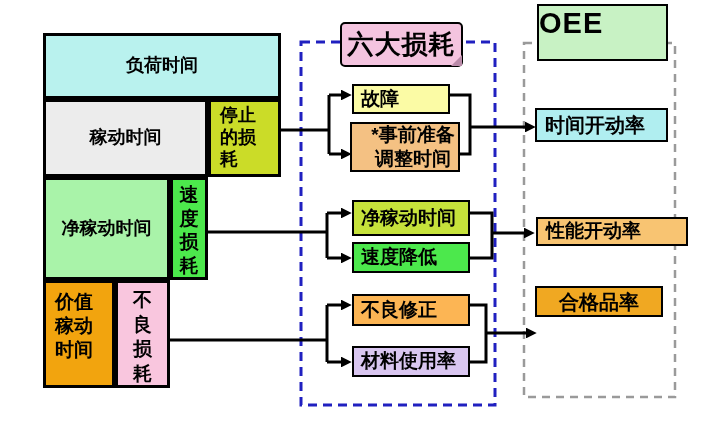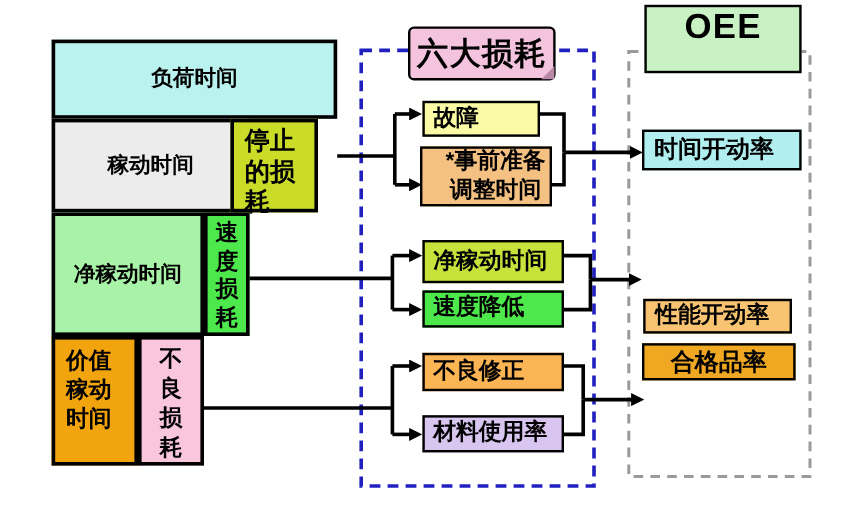--- a/index.html
+++ b/index.html
@@ -35,22 +35,22 @@
     display: flex;
     align-items: center;
     justify-content: center;
     text-align: center;
   }
   
   .lbl-big { font-size: 18px; }
 
   .b-load      { left: 43px;  top: 33px;  width: 238px; height: 66px;  border-width: 3px; }
   .b-oper      { left: 43px;  top: 99px;  width: 165px; height: 78px;  border-width: 3px; }
-  .b-stoploss  { left: 192px; top: 99px;  width: 73px;  height: 78px;  border-width: 3px;
-                 font-size: 21px; padding: 3px 0 0 9px; line-height: 1.22; }
+  .b-stoploss  { left: 208px; top: 99px;  width: 73px;  height: 78px;  border-width: 3px;
+                 font-size: 18px; padding: 3px 0 0 9px; line-height: 1.22; }
   .b-stoploss span { display: block; width: 44px; }
   .b-net       { left: 43px;  top: 177px; width: 127px; height: 103px; border-width: 3px; }
   .b-speedloss { left: 170px; top: 177px; width: 38px;  height: 103px; border-width: 3px;
                  font-size: 19px; padding-top: 3px; text-align: center; line-height: 1.24; }
   .b-speedloss span { display: block; width: 20px; margin: 0 auto; }
   .b-value     { left: 43px;  top: 280px; width: 72px;  height: 108px; border-width: 3px;
                  font-size: 19px; padding: 7px 0 0 9px; line-height: 1.25; }
   .b-value span { display: block; width: 42px; }
   .b-defect    { left: 115px; top: 280px; width: 55px;  height: 108px; border-width: 3px;
                  font-size: 19px; padding-top: 5px; text-align: center; line-height: 1.3; }
@@ -84,28 +84,28 @@
   .m4 { left: 352px; top: 242px; width: 118px; height: 31px; }
   .m5 { left: 352px; top: 294px; width: 118px; height: 32px; }
   .m6 { left: 352px; top: 346px; width: 118px; height: 31px; }
 
   
   .oee-header {
     position: absolute;
     left: 537px; top: 4px; width: 131px; height: 57px;
     border: 2px solid #000;
     z-index: 4;
-    text-align: center;
+    text-align: left;
     padding-top: 2px;
   }
   .oee-title { font-size: 29px; line-height: 31px; letter-spacing: 1px; }
   .oee-subtitle { font-size: 17px; line-height: 19px; }
   .r-box { font-size: 20px; display: flex; align-items: center; padding-left: 8px; }
   .r1 { left: 535px; top: 108px; width: 133px; height: 34px; }
-  .r2 { left: 536px; top: 217px; width: 124px; height: 29px; font-size: 19px; margin-top: 32px; }
+  .r2 { left: 536px; top: 217px; width: 152px; height: 29px; font-size: 19px; }
   .r3 { left: 535px; top: 286px; width: 128px; height: 31px; font-size: 20px;
         justify-content: center; padding-left: 0; }
 </style>
 </head>
 <body>
 
 <div class="stage">
 
   <svg class="layer underlay">
     <rect x="301" y="42" width="194" height="363" fill="none" stroke="#2020c0" stroke-width="3" stroke-dasharray="9 6"></rect>

